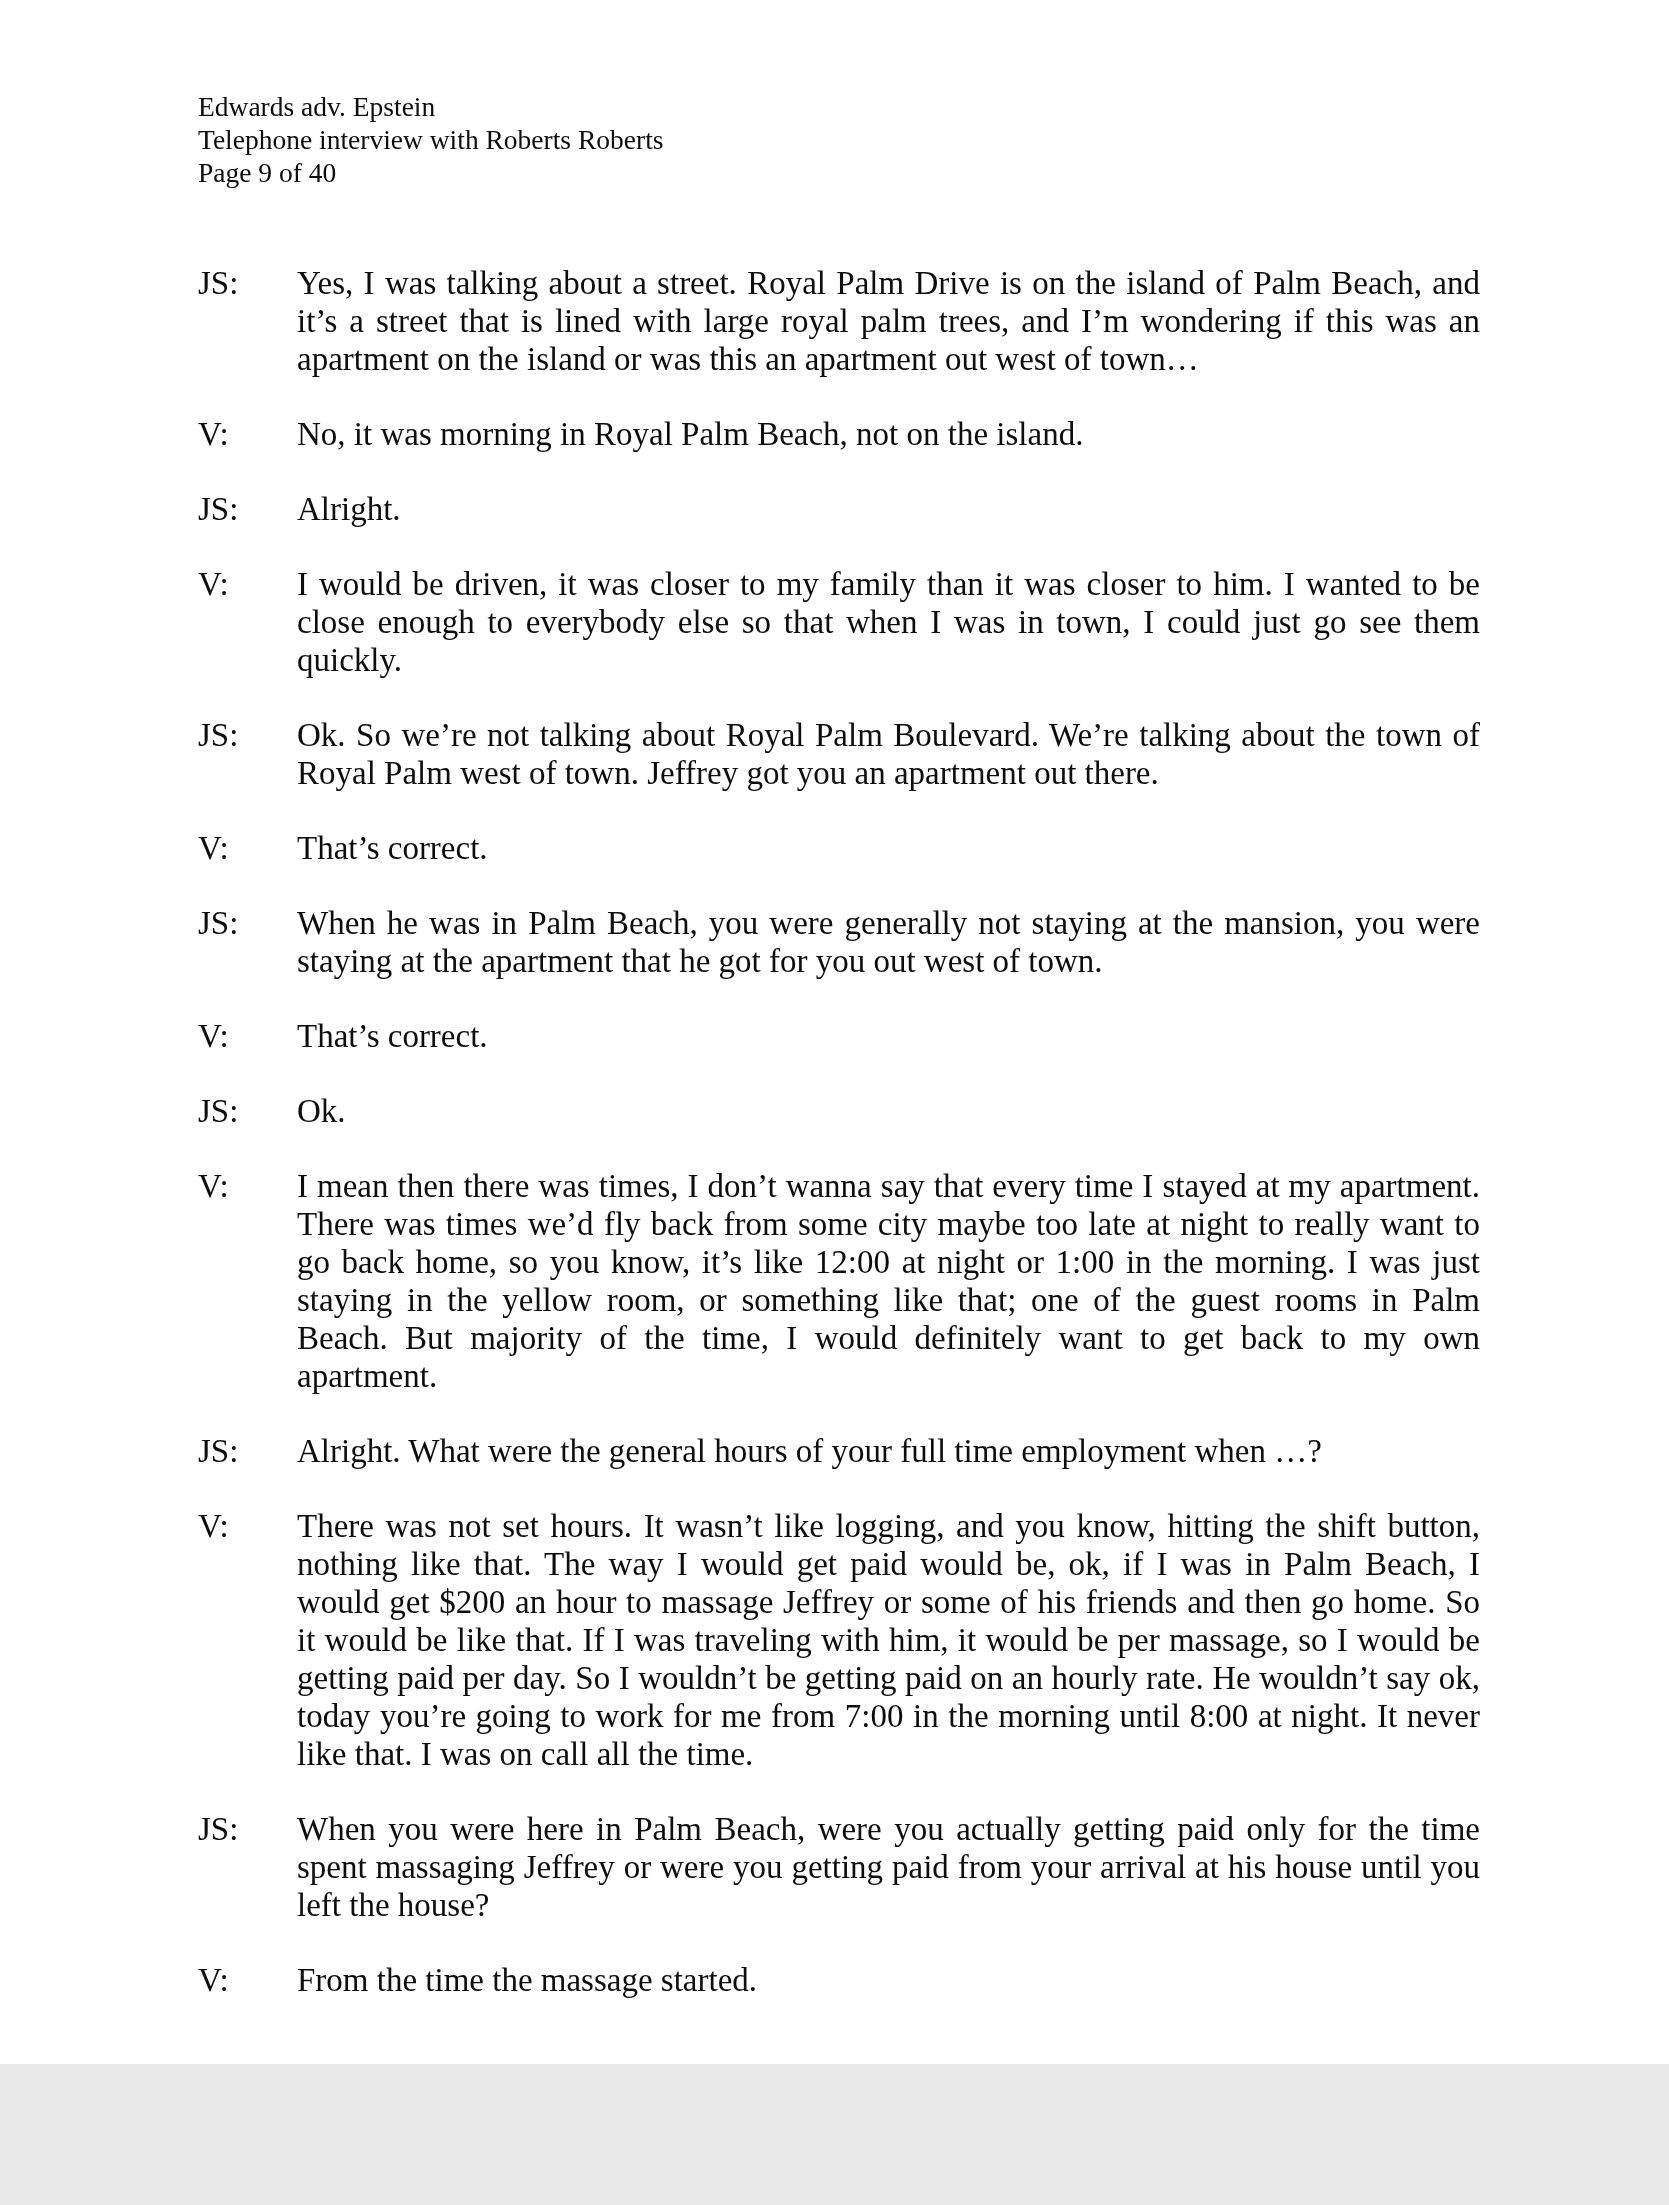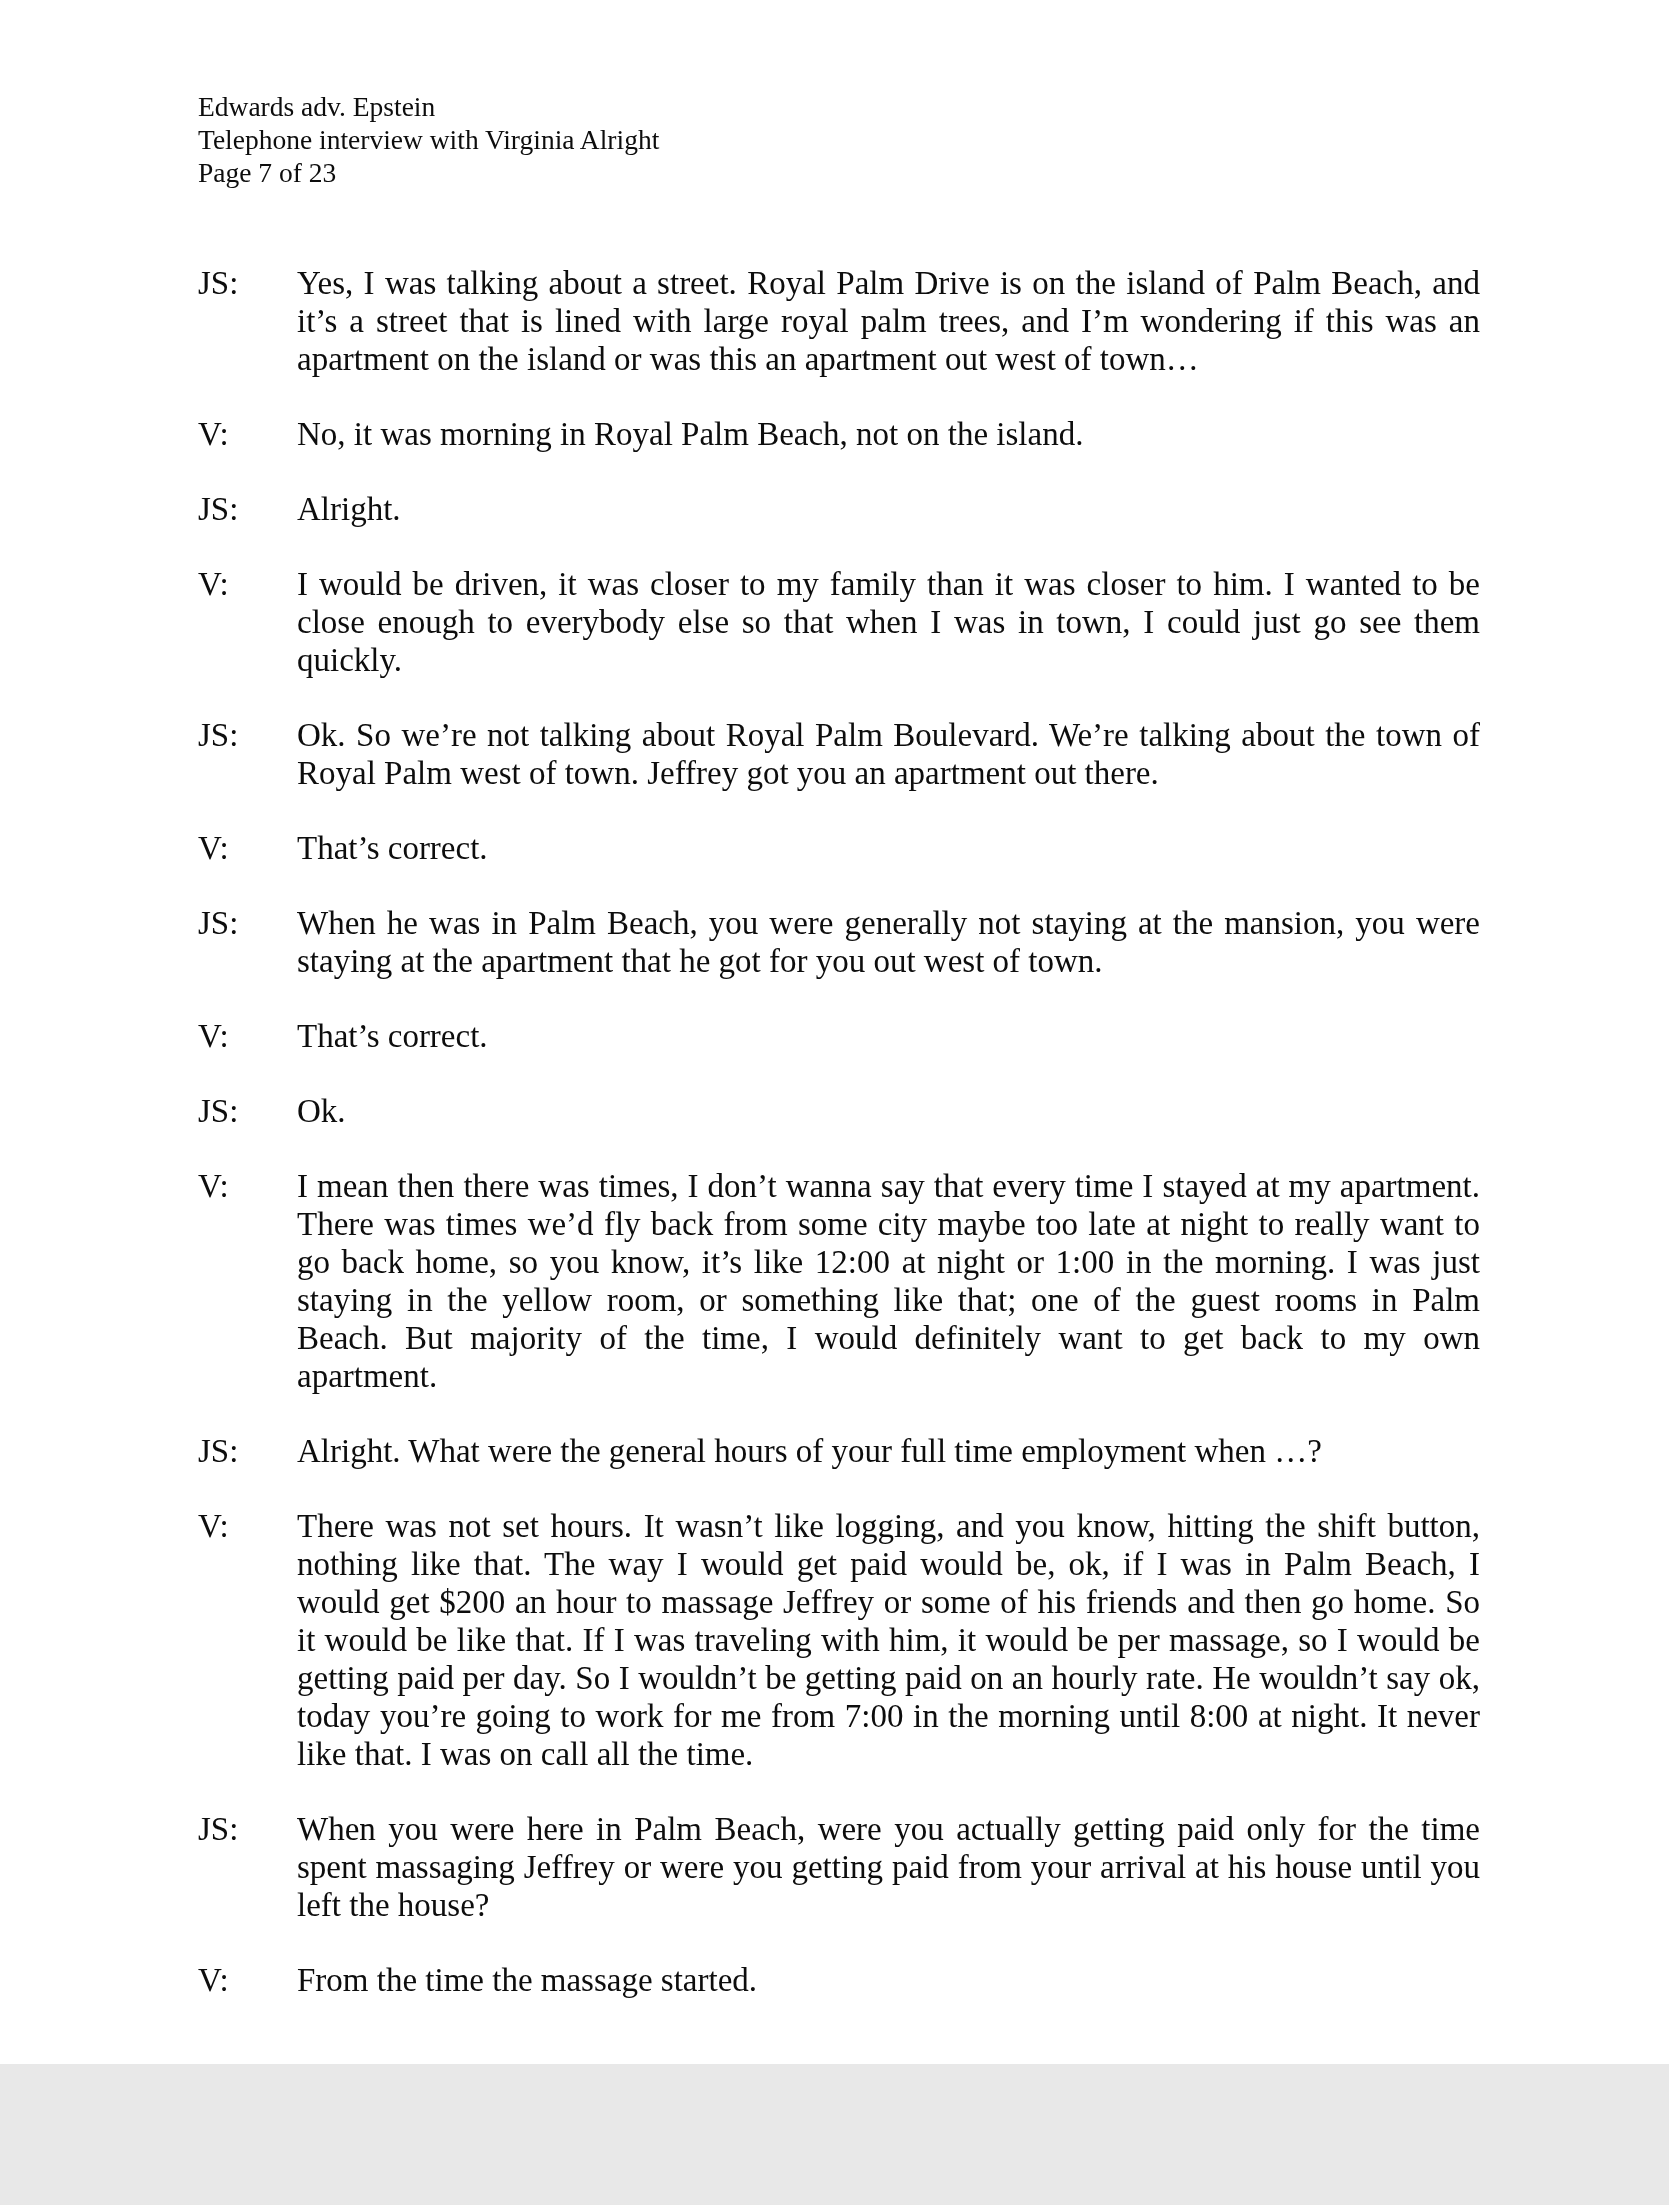--- a/index.html
+++ b/index.html
@@ -57,22 +57,22 @@
     letter-spacing: 0.3px;
     color: #0f766e;
   }
 </style>
 </head>
 <body>
 
 <div class="page">
   <div class="doc-header">
     <div>Edwards adv. Epstein</div>
-    <div>Telephone interview with Virginia Alright</div>
-    <div>Page 7 of 23</div>
+    <div>Telephone interview with Roberts Roberts</div>
+    <div>Page 9 of 40</div>
   </div>
 
   <div class="dialogue" id="dialogue">
   <div class="row">
     <span class="speaker">JS:</span>
     <p class="utterance"><span>Yes, I was talking about a street.  Royal Palm Drive is on the island of Palm Beach, and it’s a street that is lined with large royal palm trees, and I’m wondering if this was an apartment on the island or was this an apartment out west of town…</span></p>
   </div>
 
   <div class="row">
     <span class="speaker">V:</span>

